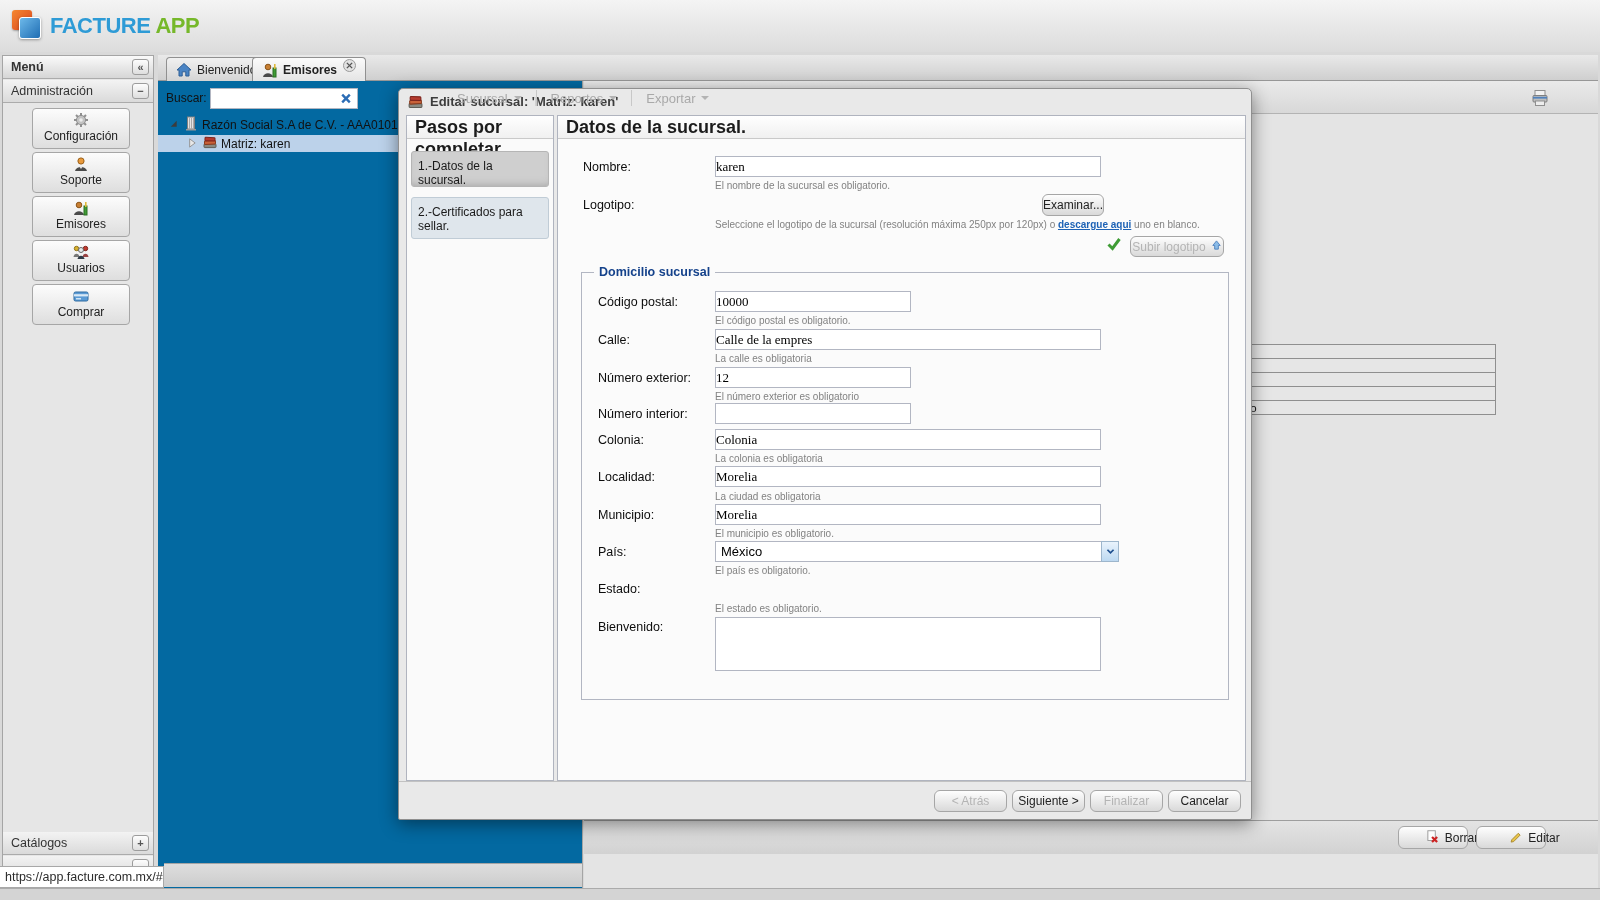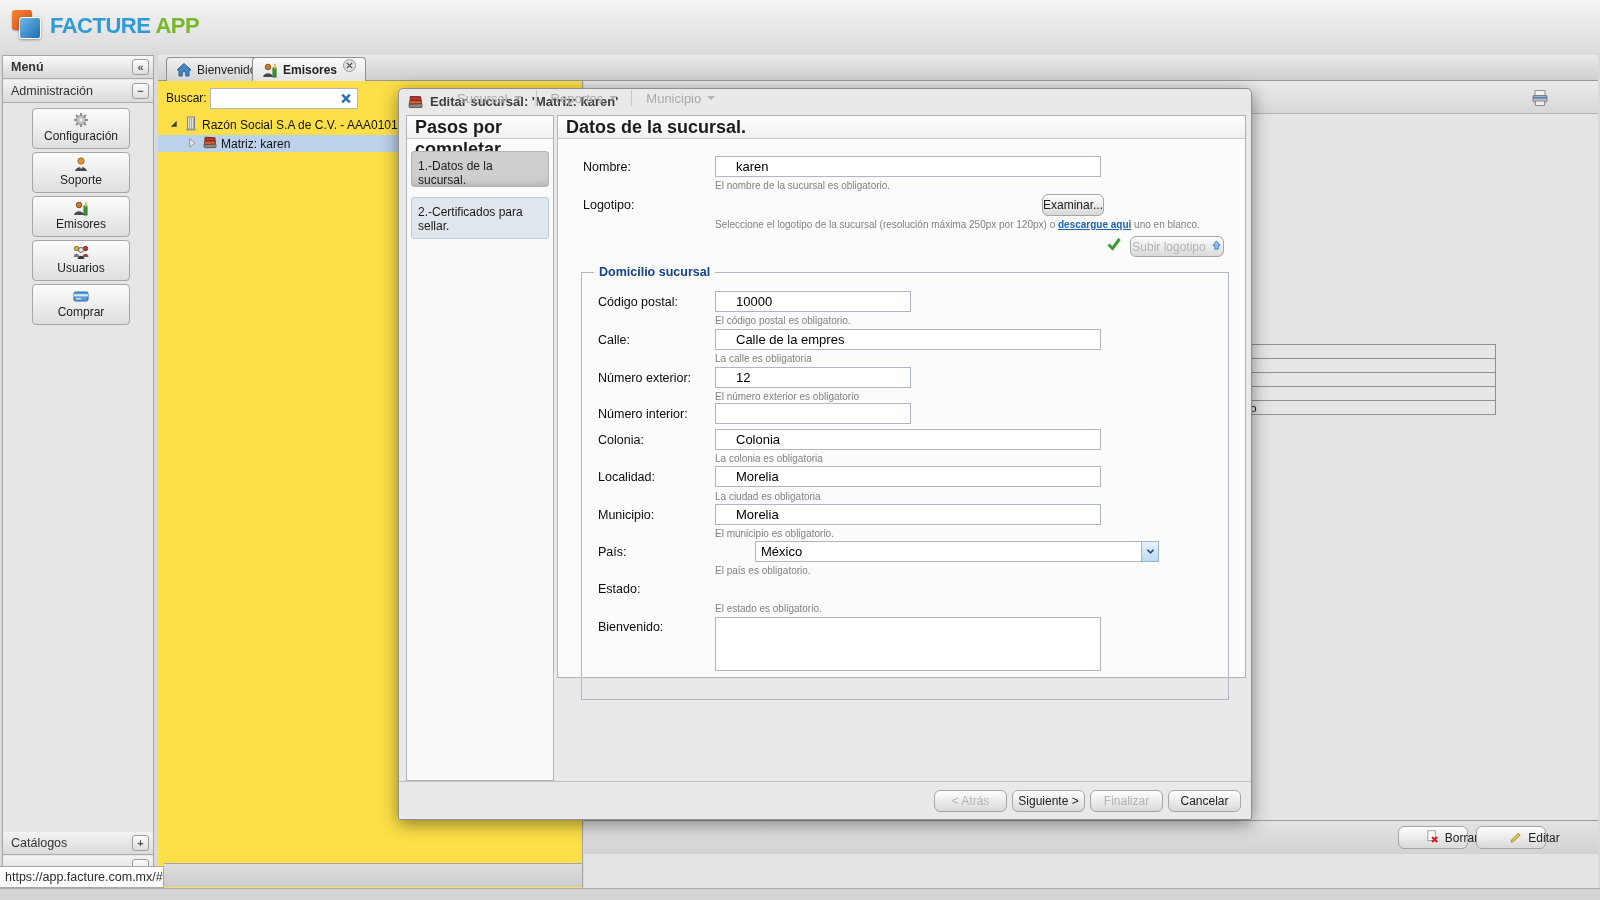--- a/index.html
+++ b/index.html
@@ -27,21 +27,21 @@
 
   
   .tabbar { left:158px; top:55px; width:1440px; height:26px; background:linear-gradient(#e9e9e9,#cfcfcf); border-bottom:1px solid #979797; }
   .tab { position:absolute; top:2px; height:24px; border:1px solid #909090; border-bottom:none; border-radius:4px 4px 0 0; display:flex; align-items:center; padding:0 9px; font-size:12px; color:#222; cursor:pointer; }
   .tab .ic { width:16px; height:16px; margin-right:5px; }
   .tab-inactive { background:linear-gradient(#f1f1f1,#d4d4d4); }
   .tab-active { background:linear-gradient(#fbfbfb,#e4e4e4); font-weight:bold; }
   .tab-close { width:13px; height:13px; border:1px solid #9a9a9a; border-radius:7px; background:#e2e2e2; margin-left:6px; margin-top:-8px; display:flex; align-items:center; justify-content:center; cursor:pointer; }
 
   
-  .tree-panel { left:158px; top:81px; width:425px; height:807px; background:#fde047; border-right:1px solid #a5a5a5; }
+  .tree-panel { left:158px; top:81px; width:425px; height:807px; background:#0369a1; border-right:1px solid #a5a5a5; }
   .search-row { position:absolute; left:0; top:4px; width:100%; height:26px; }
   .search-row label { position:absolute; left:8px; top:6px; font-size:12px; color:#111; }
   .search-box { position:absolute; left:52px; top:3px; width:148px; height:21px; border:1px solid #b2b6c2; background:#fff; }
   .search-clear { position:absolute; right:2px; top:2px; width:16px; height:15px; cursor:pointer; }
   .tree-row { position:absolute; left:0; width:100%; height:17px; font-size:12px; color:#111; display:flex; align-items:center; }
   .tree-row .tw { display:inline-block; }
   .tree-sel { background:#bcd2ea; }
   .tree-footer { position:absolute; left:6px; bottom:1px; width:418px; height:24px; background:linear-gradient(#dedede,#cccccc); border-top:1px solid #a5a5a5; }
 
   
@@ -67,25 +67,25 @@
   
   .modal { left:398px; top:88px; width:854px; height:732px; background:#e9e9e9; border:1px solid #8f8f8f; border-radius:5px 5px 2px 2px; box-shadow:0 4px 18px rgba(0,0,0,.45); z-index:40; }
   .modal-hdr { position:absolute; left:0; top:0; width:100%; height:25px; display:flex; align-items:center; padding-left:8px; }
   .modal-hdr .ic { width:16px; height:16px; margin-right:7px; }
   .modal-title { font-size:13px; font-weight:bold; color:#3d3d3d; }
   .steps-panel { position:absolute; left:7px; top:26px; width:148px; height:666px; background:#fafafa; border:1px solid #b0b4bf; }
   .panel-hdr { position:absolute; left:0; top:0; width:100%; height:23px; border-bottom:1px solid #c9c9c9; background:linear-gradient(#ffffff,#f0f0f0); font-size:18px; font-weight:bold; color:#1c1c1c; line-height:22px; padding-left:8px; }
   .step { position:absolute; left:4px; width:138px; border:1px solid #b5b5b5; border-radius:3px; font-size:12px; color:#1a1a1a; padding:7px 6px; cursor:pointer; }
   .step-active { background:#cfcfcf; box-shadow:inset 0 -6px 8px -6px #9f9f9f; }
   .step-next { background:#dfe6ec; border-color:#c0ccd6; }
-  .form-panel { position:absolute; left:158px; top:26px; width:689px; height:563px; background:#fbfbfb; border:1px solid #b0b4bf; }
+  .form-panel { position:absolute; left:158px; top:26px; width:689px; height:666px; background:#fbfbfb; border:1px solid #b0b4bf; }
   .flabel { position:absolute; font-size:12.5px; color:#0c0c0c; }
   .fhelp { position:absolute; font-size:10px; color:#828282; }
   .fhelp a { color:#1d62b5; font-weight:bold; }
-  .tinput { position:absolute; height:21px; border:1px solid #b2b6c2; background:#fff; font-size:13px; color:#000; padding:0 20px; font-family:Liberation Sans, sans-serif; }
+  .tinput { position:absolute; height:21px; border:1px solid #b2b6c2; background:#fff; font-size:13px; color:#000; padding:0 0; font-family:Liberation Serif, serif; }
   .gray-text { color:#9a9a9a; }
   .combo { position:absolute; height:21px; display:flex; }
   .combo input { flex:1; border:1px solid #b2b6c2; border-right:none; background:#fff; font-size:13px; padding:0 5px; font-family:"Liberation Sans",sans-serif; }
   .combo .trigger { width:18px; height:21px; border:1px solid #9db6cc; background:linear-gradient(#e9f3fc,#bdd9f1); display:flex; align-items:center; justify-content:center; cursor:pointer; }
   .fieldset-box { position:absolute; border:1px solid #b2b6c2; }
   .fieldset-legend { position:absolute; left:12px; top:-8px; background:#fbfbfb; padding:0 5px; font-size:12.5px; font-weight:bold; color:#15428b; }
   .modal-footer { position:absolute; left:0; bottom:0; width:100%; height:38px; border-top:1px solid #c2c2c2; }
   .modal-footer .btn { position:absolute; top:8px; width:73px; height:22px; }
 
   .url-tip { left:0; top:866px; width:164px; height:22px; background:#ffffff; border:1px solid #a8a8a8; border-left:none; z-index:80; font-size:12.5px; color:#2c2c2c; line-height:20px; padding-left:5px; }
@@ -304,21 +304,21 @@
       <span>Sucursal</span>
       <span class="dn"></span>
     </span>
   <span class="menu-sep"></span>
   <span class="menu-item">
       <span>Reportes</span>
       <span class="dn"></span>
     </span>
   <span class="menu-sep"></span>
   <span class="menu-item">
-      <span>Municipio</span>
+      <span>Exportar</span>
       <span class="dn"></span>
     </span>
 </div>
 
 <div class="abs modal">
   <div class="modal-hdr">
     <span class="ic">
       <svg width="16" height="15" viewBox="0 0 15 14">
           <rect x="2" y="9" width="12" height="3.6" rx="0.8" fill="#8a8a82" stroke="#5f5f58"></rect>
           <rect x="2.5" y="5.8" width="11" height="3.4" rx="0.8" fill="#c9623a" stroke="#8a3c1e" transform="rotate(-3 8 7.5)"></rect>
@@ -388,21 +388,21 @@
 
     <label class="flabel" style="left:40px; top:354px;">Localidad:</label>
     <input class="tinput" style="left: 157px; top: 350px; width: 386px;" value="Morelia">
     <span class="fhelp" style="left:157px; top:375px;">La ciudad es obligatoria</span>
 
     <label class="flabel" style="left:40px; top:392px;">Municipio:</label>
     <input class="tinput" style="left: 157px; top: 388px; width: 386px;" value="Morelia">
     <span class="fhelp" style="left:157px; top:412px;">El municipio es obligatorio.</span>
 
     <label class="flabel" style="left:40px; top:429px;">País:</label>
-    <span class="combo" style="left:157px; top:425px; width:404px;margin-left:40px;">
+    <span class="combo" style="left:157px; top:425px; width:404px;">
       <input readonly="" value="México" style="">
       <span class="trigger">
           <svg width="9" height="7" viewBox="0 0 10 8">
             <path d="M1.5 2 L5 5.5 L8.5 2" stroke="#1e4f8f" stroke-width="2" fill="none"></path>
           </svg>
         </span>
     </span>
     <span class="fhelp" style="left:157px; top:449px;">El país es obligatorio.</span>
 
     <label class="flabel" style="left:40px; top:466px;">Estado:</label>

